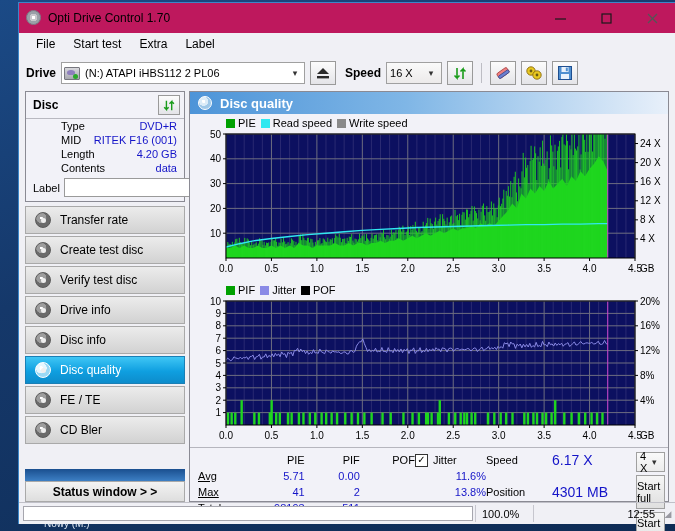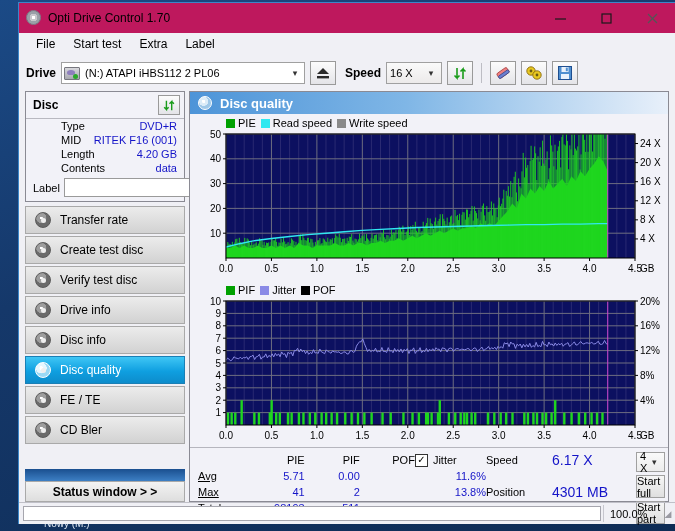--- a/index.html
+++ b/index.html
@@ -218,21 +218,21 @@
   .sm-row { display: flex; height: 16px; align-items: center; }
   .sm-k { width: 66px; font-size: 11px; }
   .sm-v { font-size: 14px; color: #1414c8; }
   #stats-right { flex: 1; padding-right: 8px; display: flex; flex-direction: column; gap: 3px; }
   #startspeed-combo {
     height: 20px; background: linear-gradient(#fafafa,#ececec);
     border: 1px solid #a0a0a0; display: flex; align-items: center; padding: 0 3px;
   }
   #startspeed-text { flex: 1; font-size: 11px; }
   .act-btn {
-    height: 23px; background: linear-gradient(#f6f6f6,#dfdfdf);
+    height: 34px; background: linear-gradient(#f6f6f6,#dfdfdf);
     border: 1px solid #a0a0a0; display: flex; align-items: center;
     justify-content: center; font-size: 11px;
   }
 
   
   #statusbar {
     height: 22px; display: flex; align-items: center;
     border-top: 1px solid #c0c0c8; flex: none;
     padding-left: 4px; gap: 0;
   }
@@ -1132,15 +1132,16 @@
         </div>
       </div>
     </div>
   </div>
 
   <div id="statusbar">
     <span id="progress-outer">
       <span id="progress-fill" style="width: 100%;"></span>
     </span>
     <span id="pct-cell">100.0%</span>
+    <span id="time-cell">12:55</span>
     <span id="grip">◢</span>
   </div>
 </div>
 
 </body></html>

